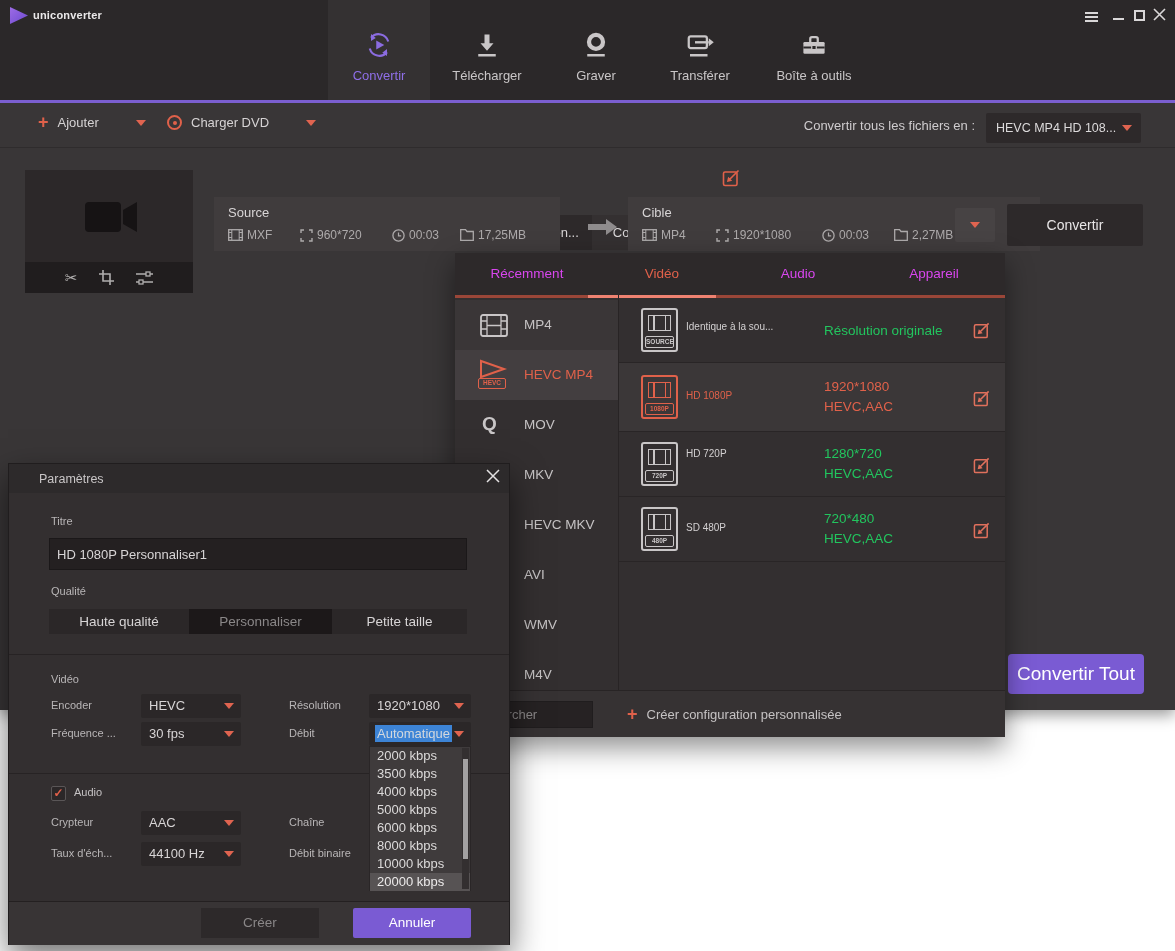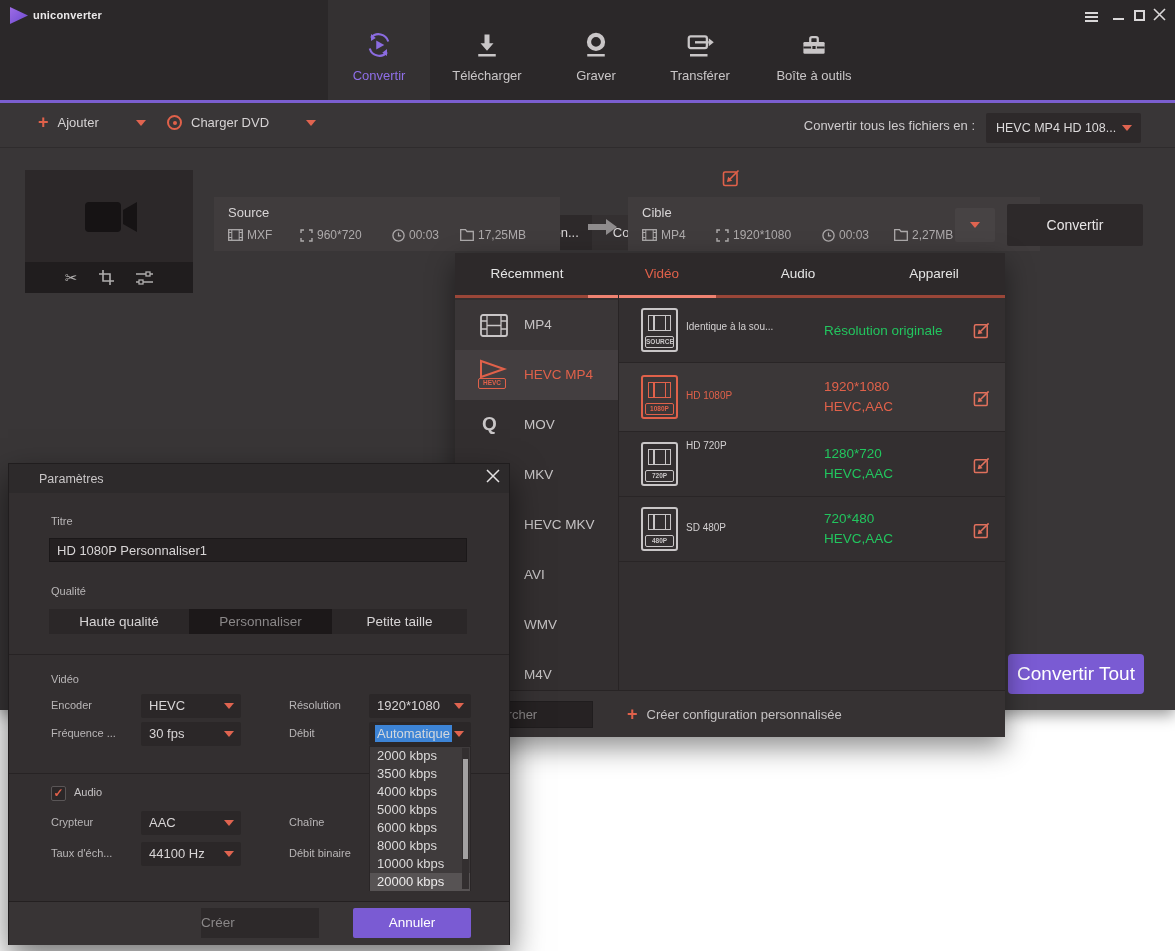--- a/index.html
+++ b/index.html
@@ -45,21 +45,21 @@
   .meta { top:31px; display:flex; align-items:center; gap:4px; font-size:12px; color:#adaaab; white-space:nowrap; }
   .btn-dark { background:#2d292a; color:#e8e6e7; text-align:center; cursor:pointer; border-radius:2px; }
   .tgt-dd-btn { left:327px; top:11px; width:40px; height:34px; background:#474344; border-radius:2px;
                 display:flex; align-items:center; justify-content:center; cursor:pointer; }
   .btn-purple { background:#7a5bd3; color:#ffffff; text-align:center; cursor:pointer; border-radius:4px; }
 
   
   #format-panel { left:455px; top:253px; width:550px; height:484px; background:#332f30;
                   box-shadow:0 10px 26px rgba(0,0,0,.45); }
   .panel-tabs { left:0; top:0; width:550px; height:42px; background:#2d292a; }
-  .panel-tab { top:0; height:42px; line-height:42px; font-size:13.5px; color:#e5e5e5; text-align:center; cursor:pointer; }
+  .panel-tab { top:0; height:42px; line-height:42px; font-size:13.5px; color:#d946ef; text-align:center; cursor:pointer; }
   .panel-tab.active { color:#e0614a; }
   .tab-underline { left:0; top:42px; width:550px; height:3px; background:#9a4638; }
   .tab-underline-hot { left:133px; top:42px; width:128px; height:3px; background:#ef8271; }
   .fmt-item { left:0; width:163px; height:50px; cursor:pointer; }
   .fmt-item .fmt-label { position:absolute; left:69px; top:0; height:50px; line-height:50px; font-size:13.5px; color:#c5c2c3; }
   .fmt-item.active { background:#433e40; }
   .fmt-item.active .fmt-label { color:#e0614a; }
   .fmt-item.first { background:#3a3637; }
   .q-icon { position:absolute; left:27px; top:13px; font-size:19px; font-weight:bold; color:#c9c6c7; }
   .panel-vdiv { left:163px; top:42px; width:1px; height:395px; background:#282425; }
@@ -86,39 +86,39 @@
                   border:1px solid #201d1e; color:#c5c2c3; font-size:13px; padding:0 8px; outline:none; }
   .search-input::placeholder { color:#8a8788; }
   .create-custom-lbl { font-size:13px; color:#c5c2c3; }
 
   
   #settings-dialog { left:8px; top:463px; width:502px; height:482px; background:#332f30;
                      border:1px solid #201d1e; box-shadow:0 14px 32px rgba(0,0,0,.55); }
   .dlg-header { left:0; top:0; width:500px; height:29px; background:#2d2a2b; }
   .dlg-title { left:30px; top:8px; font-size:12.5px; color:#c9c6c7; }
   .dlg-label { font-size:11px; color:#b9b6b7; white-space:nowrap; }
-  .dlg-input { left:40px; top:74px; width:418px; height:24px; background:#242021; border:1px solid #1b1819;
+  .dlg-input { left:40px; top:74px; width:418px; height:32px; background:#242021; border:1px solid #1b1819;
                color:#d8d5d6; font-size:13px; padding:8px 7px; outline:none; }
   .seg { top:145px; height:25px; line-height:25px; text-align:center; font-size:13.5px; color:#d8d5d6;
          background:#2b2728; cursor:pointer; }
   .seg.on { background:#1c1819; color:#8a8788; }
   .dlg-div { left:0; width:500px; height:1px; background:#272324; }
   .sel { position:absolute; width:100px; height:24px; background:#2b2728; border-radius:2px;
          color:#d8d5d6; font-size:13px; line-height:24px; padding-left:8px; cursor:pointer; }
   .sel .caret { position:absolute; right:7px; top:9px; }
   .sel-text-selected { background:#3d84d6; color:#d3d8dd; padding:1px 2px; margin-left:-2px; }
   .checkbox { left:42px; top:322px; width:15px; height:15px; background:#2b2728; border:1px solid #5a5657;
               border-radius:2px; color:#e2604a; font-size:12px; font-weight:bold; line-height:13px; text-align:center; cursor:pointer; }
   .dd-list { left:360px; top:282px; width:102px; height:145px; background:#3f3b3c; border:1px solid #2a2627; z-index:5; }
   .dd-opt { height:18px; line-height:18px; font-size:13px; color:#dcdada; padding-left:7px; cursor:pointer; white-space:nowrap; }
   .dd-opt.hl { background:#575354; color:#eceaea; }
   .dd-scroll { position:absolute; right:1px; top:1px; width:7px; height:141px; background:#332f30; }
   .dd-thumb { position:absolute; left:1px; top:11px; width:5px; height:100px; background:#a3a1a2; }
   .dlg-footer { left:0; top:437px; width:500px; height:44px; background:#383435; border-top:1px solid #242021; }
-  .btn { height:30px; line-height:30px; font-size:13.5px; cursor:pointer; }
+  .btn { height:30px; line-height:30px; text-align:center; font-size:13.5px; cursor:pointer; }
   .btn-disabled { background:#2d292a; color:#8a8788; }
   .dlg-close { left:474px; top:4px; width:20px; height:20px; color:#e3e1e2; font-size:16px; line-height:20px;
                text-align:center; cursor:pointer; }
 </style>
 </head>
 <body>
 
 <div id="stage">
 
   <div id="app-window" class="abs">
@@ -400,21 +400,21 @@
         <rect x="1.5" y="4" width="13.5" height="13.5" rx="1.5" fill="none" stroke="#e0705c" stroke-width="1.6"></rect>
         <path d="M6 13 L16.5 2.5 M6 13 L8.6 12.4 L6.6 10.4 Z" stroke="#e0705c" stroke-width="1.6" fill="#e0705c"></path>
       </svg>
     </div>
 
     <div class="abs preset-row" style="top:179px;height:65px">
       <div class="preset-icon">
         <div class="film"></div>
         <div class="preset-badge">720P</div>
       </div>
-      <span class="preset-name" style="top:8px">HD 720P</span>
+      <span class="preset-name" style="top:16px">HD 720P</span>
       <span class="preset-info" style="top:12px">
         <span style="display:block">1280*720</span>
         <span style="display:block">HEVC,AAC</span>
       </span>
       <svg class="edit-ic" style="right:14px;top:24px" width="18" height="18" viewBox="0 0 19 19">
         <rect x="1.5" y="4" width="13.5" height="13.5" rx="1.5" fill="none" stroke="#e0705c" stroke-width="1.6"></rect>
         <path d="M6 13 L16.5 2.5 M6 13 L8.6 12.4 L6.6 10.4 Z" stroke="#e0705c" stroke-width="1.6" fill="#e0705c"></path>
       </svg>
     </div>
 

